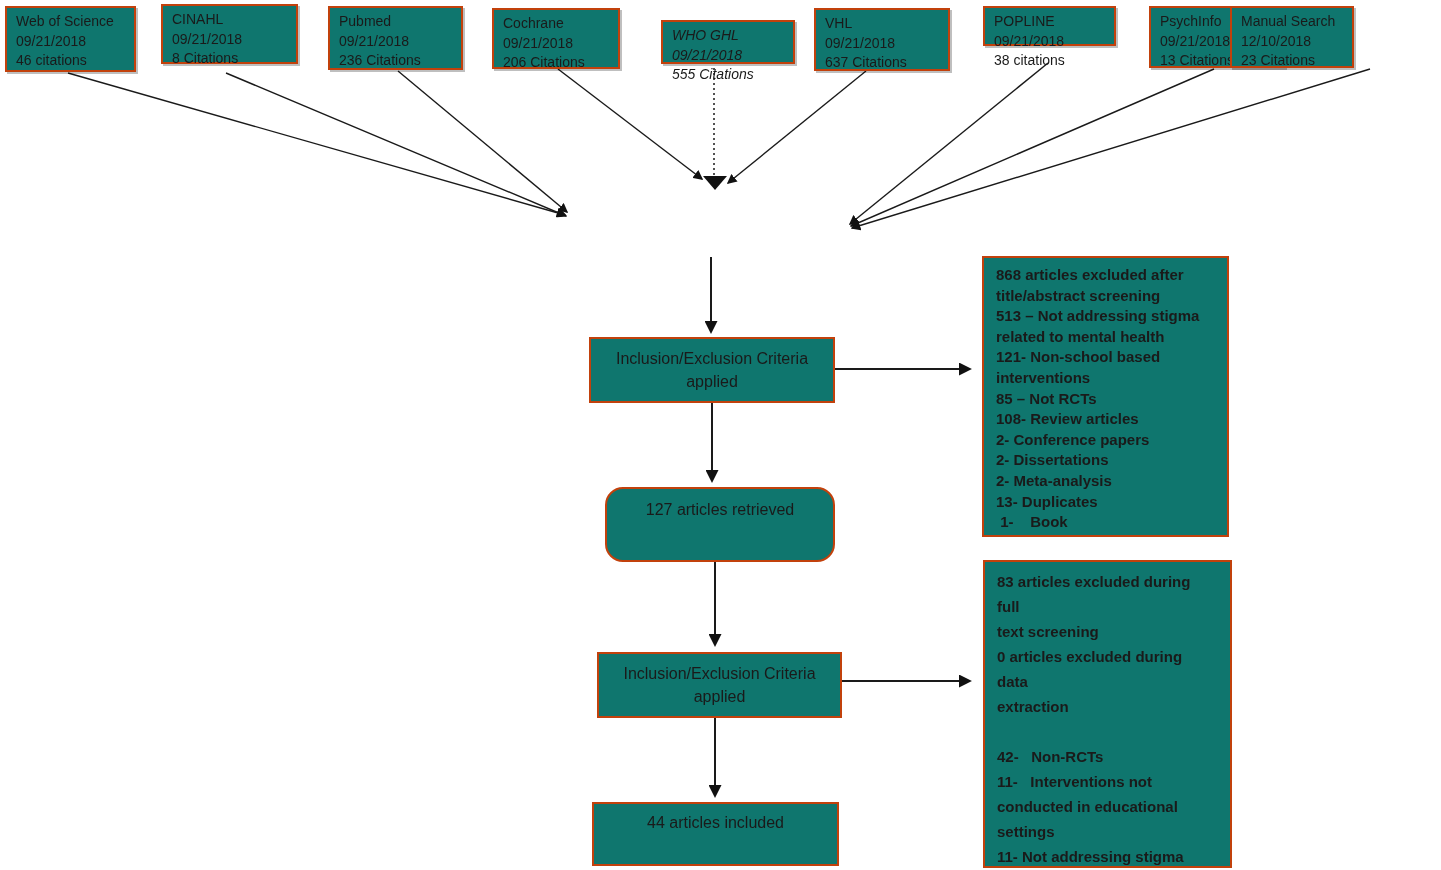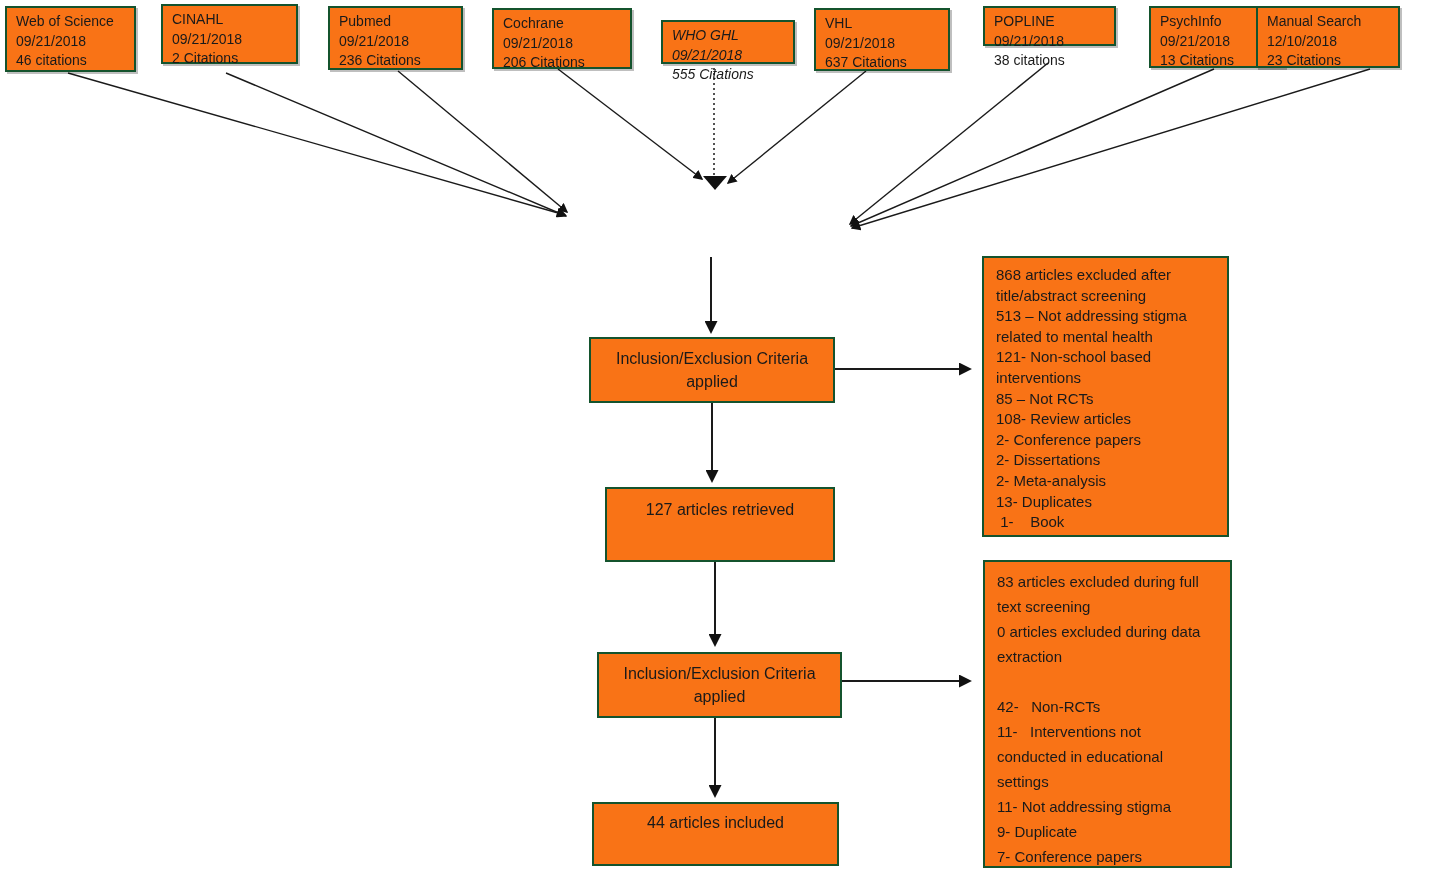--- a/index.html
+++ b/index.html
@@ -1,33 +1,33 @@
 <!DOCTYPE html>
 <html><head>
 <meta charset="utf-8">
 <style>
   html,body { margin:0; padding:0; background:#ffffff; }
   .canvas {
     position:relative; width:1441px; height:870px; background:#ffffff;
     font-family:"Liberation Sans", sans-serif; color:#1a1a1a; overflow:hidden;
   }
   .box {
-    position:absolute; border:2px solid #14532d; background:#f97316;
+    position:absolute; border:2px solid #c2410c; background:#0f766e;
     box-sizing:border-box;
   }
   .src {
     font-size:14px; line-height:19.5px; padding:4px 6px 0 9px;
     box-shadow:2px 2px 0 rgba(0,0,0,0.25);
   }
   .flowbox {
     display:flex; align-items:center; justify-content:center;
     text-align:center; font-size:16px; line-height:23px; white-space:pre-line;
   }
   .flowbox.topalign { align-items:flex-start; padding-top:9px; }
-  .excl { font-size:15px; padding:7px 16px 0 12px; white-space:pre-wrap; }
+  .excl { font-size:15px; padding:7px 16px 0 12px; white-space:pre-wrap;font-weight:bold; }
   .x1 { line-height:20.6px; }
   .x2 { line-height:25px; }
   svg.arrows { position:absolute; left:0; top:0; pointer-events:none; }
   svg.arrows line, svg.arrows polygon, svg.arrows marker path { stroke:#1a1a1a; fill:none; }
   svg.arrows marker path, svg.arrows polygon.head { fill:#111111; stroke:none; }
 </style>
 </head>
 <body>
 
 <div class="canvas">
@@ -62,28 +62,28 @@
   </svg>
 
   <div class="box src" style="left:5px;top:6px;width:131px;height:66px;">
     <div>Web of Science</div>
     <div>09/21/2018</div>
     <div>46 citations</div>
   </div>
   <div class="box src" style="left:161px;top:4px;width:137px;height:60px;">
     <div>CINAHL</div>
     <div>09/21/2018</div>
-    <div>2 Citations</div>
+    <div>8 Citations</div>
   </div>
   <div class="box src" style="left:328px;top:6px;width:135px;height:64px;">
     <div>Pubmed</div>
     <div>09/21/2018</div>
     <div>236 Citations</div>
   </div>
-  <div class="box src" style="left:492px;top:8px;width:140px;height:61px;">
+  <div class="box src" style="left:492px;top:8px;width:128px;height:61px;">
     <div>Cochrane</div>
     <div>09/21/2018</div>
     <div>206 Citations</div>
   </div>
   <div class="box src" style="left:661px;top:20px;width:134px;height:44px;font-style:italic;">
     <div>WHO GHL</div>
     <div>09/21/2018</div>
     <div>555 Citations</div>
   </div>
   <div class="box src" style="left:814px;top:8px;width:136px;height:63px;">
@@ -94,31 +94,31 @@
   <div class="box src" style="left:983px;top:6px;width:133px;height:40px;">
     <div>POPLINE</div>
     <div>09/21/2018</div>
     <div>38 citations</div>
   </div>
   <div class="box src" style="left:1149px;top:6px;width:136px;height:62px;">
     <div>PsychInfo</div>
     <div>09/21/2018</div>
     <div>13 Citations</div>
   </div>
-  <div class="box src" style="left:1230px;top:6px;width:144px;height:62px;margin-left:26px;">
+  <div class="box src" style="left:1230px;top:6px;width:124px;height:62px;">
     <div>Manual Search</div>
     <div>12/10/2018</div>
     <div>23 Citations</div>
   </div>
 
 
   <div class="box flowbox" style="left:589px;top:337px;width:246px;height:66px;">Inclusion/Exclusion Criteria
 applied</div>
 
-  <div class="box flowbox topalign" style="left:605px;top:487px;width:230px;height:75px;">127 articles retrieved</div>
+  <div class="box flowbox topalign" style="left:605px;top:487px;width:230px;height:75px;border-radius:18px;">127 articles retrieved</div>
 
   <div class="box flowbox" style="left:597px;top:652px;width:245px;height:66px;">Inclusion/Exclusion Criteria
 applied</div>
 
   <div class="box flowbox topalign" style="left:592px;top:802px;width:247px;height:64px;padding-top:7px;">44 articles included</div>
 
   <div class="box excl x1" style="left:982px;top:256px;width:247px;height:281px;">868 articles excluded after
 title/abstract screening
 513 – Not addressing stigma
 related to mental health

